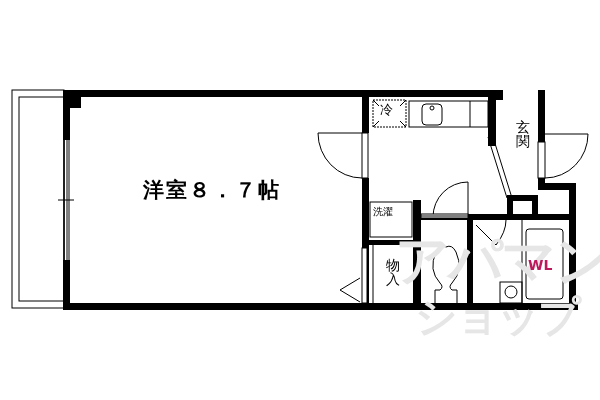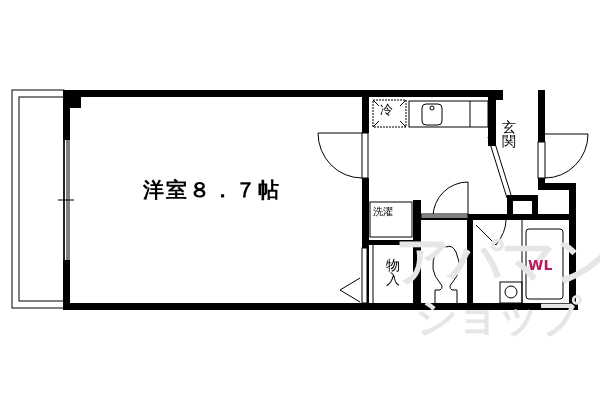--- a/index.html
+++ b/index.html
@@ -3,21 +3,21 @@
 <meta charset="utf-8">
 <style>
   html, body { margin: 0; padding: 0; background: #ffffff; }
   body { width: 600px; height: 400px; position: relative; overflow: hidden; font-family: "DejaVu Sans", sans-serif; }
   .plan { position: absolute; left: 0; top: 0; width: 600px; height: 400px; }
   .label { position: absolute; color: #000; line-height: 1; white-space: nowrap; }
   .room-main { left: 143px; top: 180px; font-size: 21px; letter-spacing: 2px; font-weight: bold; }
   .lbl-fridge { left: 380px; top: 103px; font-size: 13px; }
   .lbl-wash { left: 373px; top: 207px; font-size: 10px; }
   .lbl-storage { left: 385px; top: 258px; font-size: 14px; width: 16px; white-space: normal; text-align: center; }
-  .lbl-entry { left: 501px; top: 120px; font-size: 14px; width: 16px; white-space: normal; text-align: center; }
+  .lbl-entry { left: 515px; top: 120px; font-size: 14px; width: 16px; white-space: normal; text-align: center; }
   .wm { position: absolute; color: #e6e6e6; font-weight: bold; line-height: 1; white-space: nowrap; }
   .wm-top { left: 395px; top: 234px; font-size: 54px; letter-spacing: -2px; }
   .wm-bot { left: 415px; top: 296px; font-size: 42px; letter-spacing: -2px; text-align: right; }
   .wm-mark { left: 528px; top: 258px; font-size: 14px; color: #be185d; width: 14px; white-space: normal; }
 </style>
 </head>
 <body>
 
 <svg class="plan" width="600" height="400" viewBox="0 0 600 400" xmlns="http://www.w3.org/2000/svg">
 

